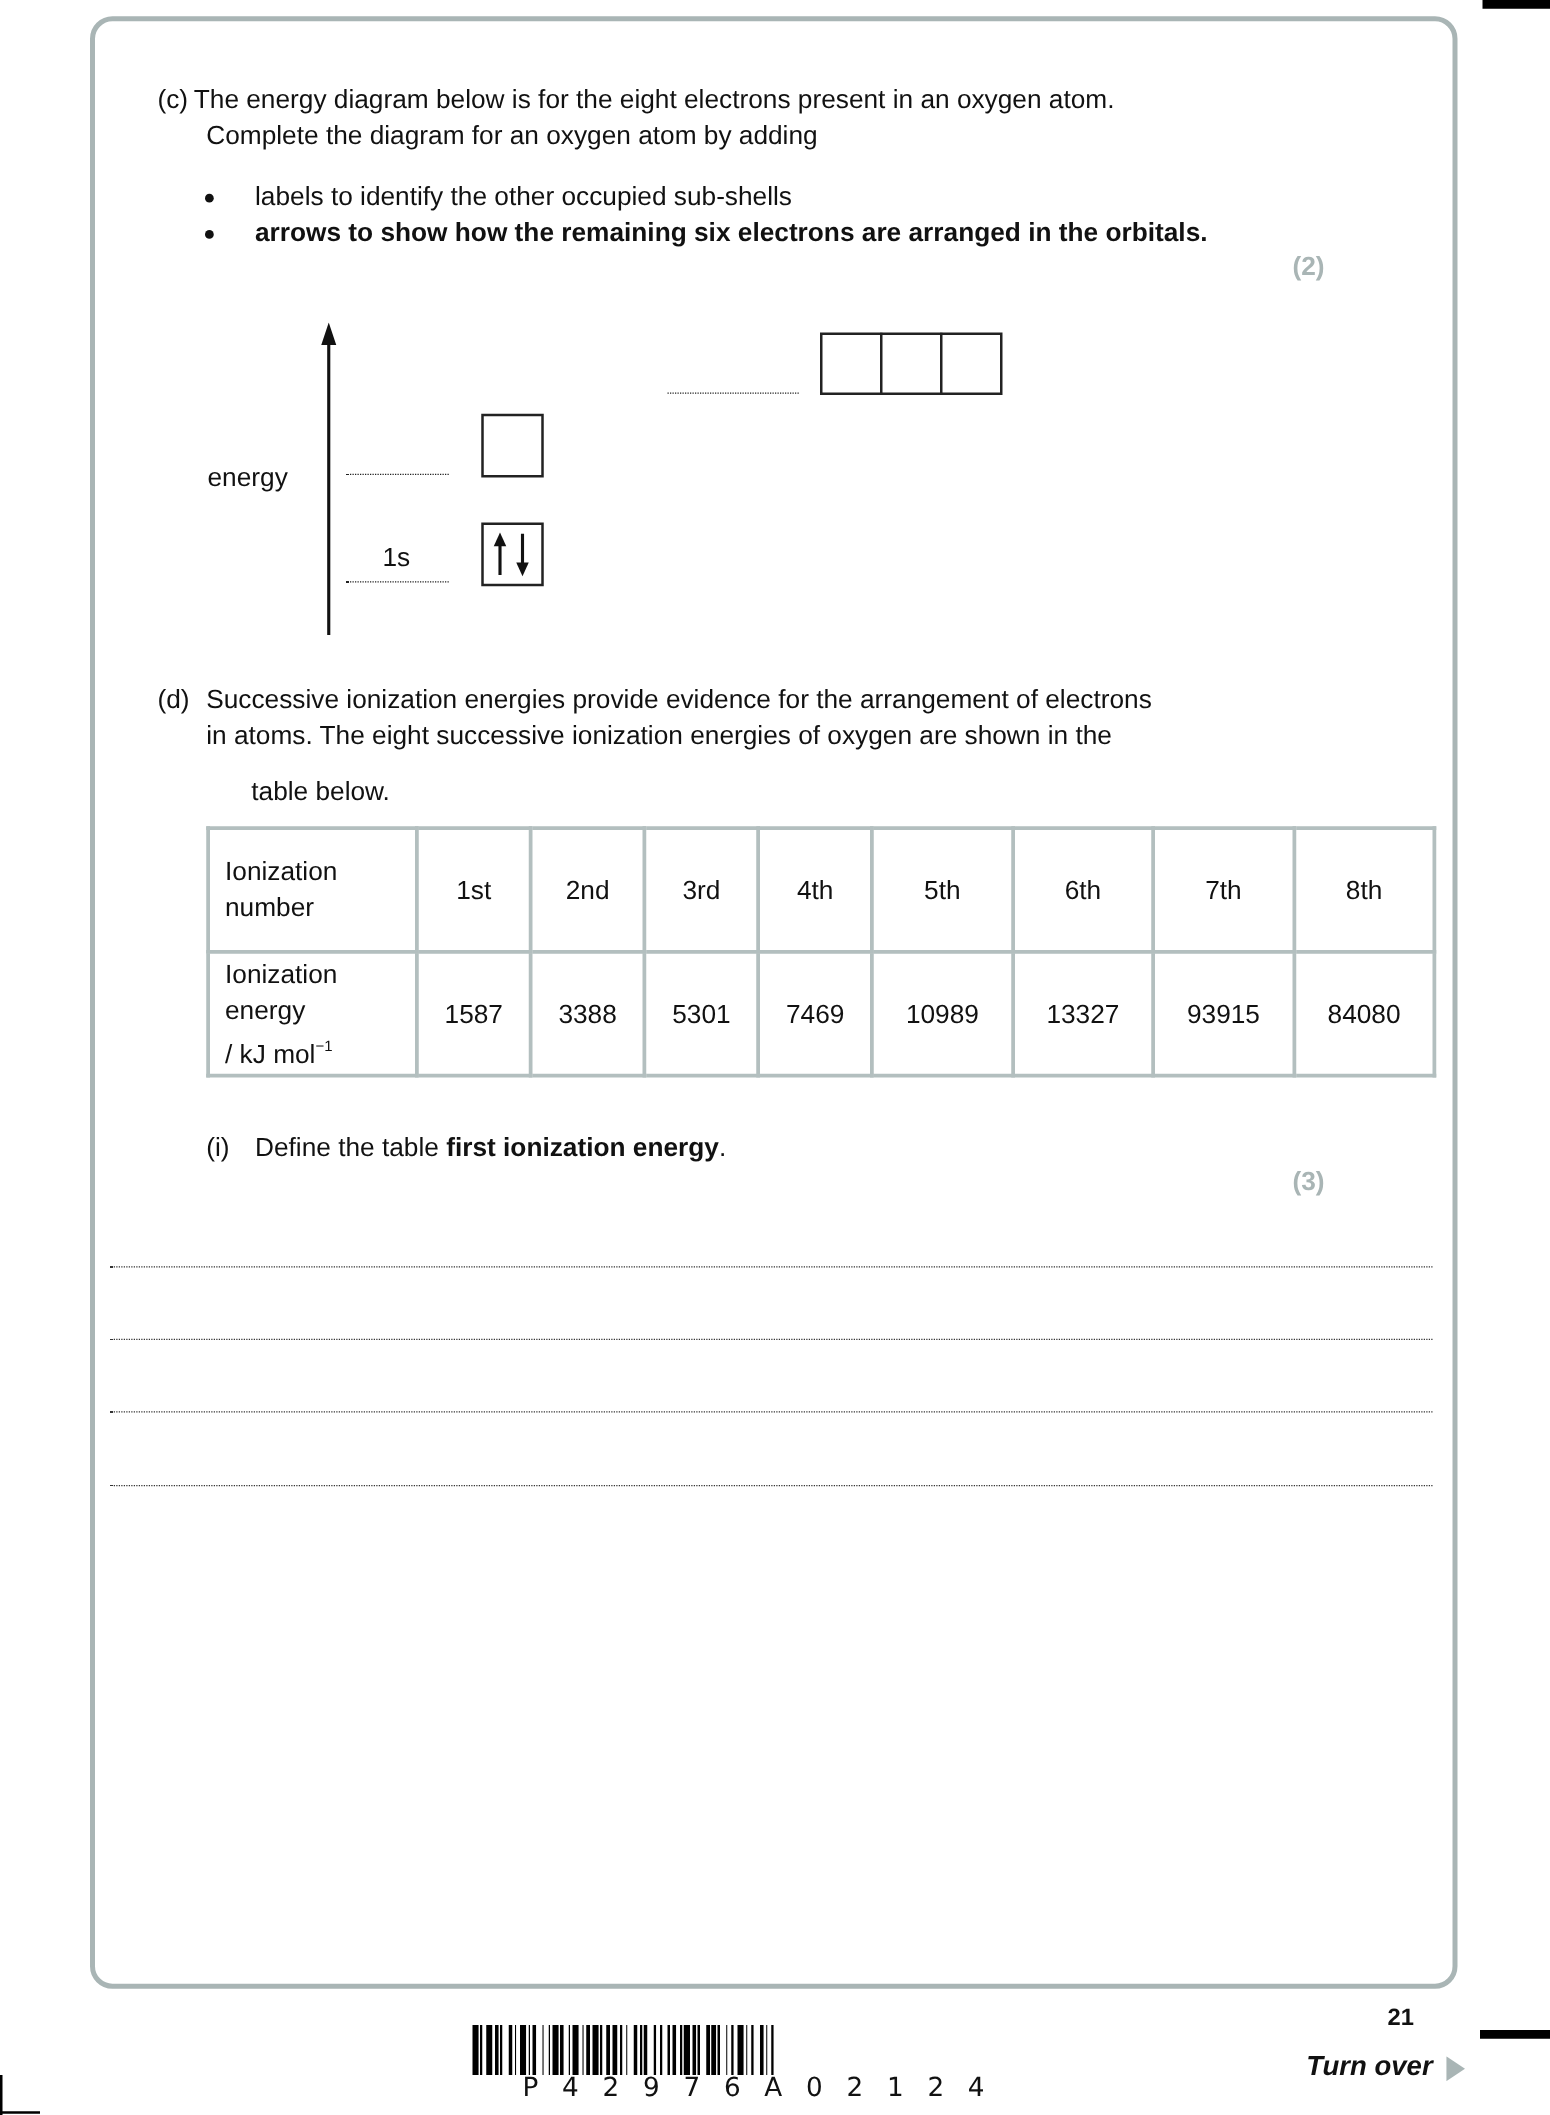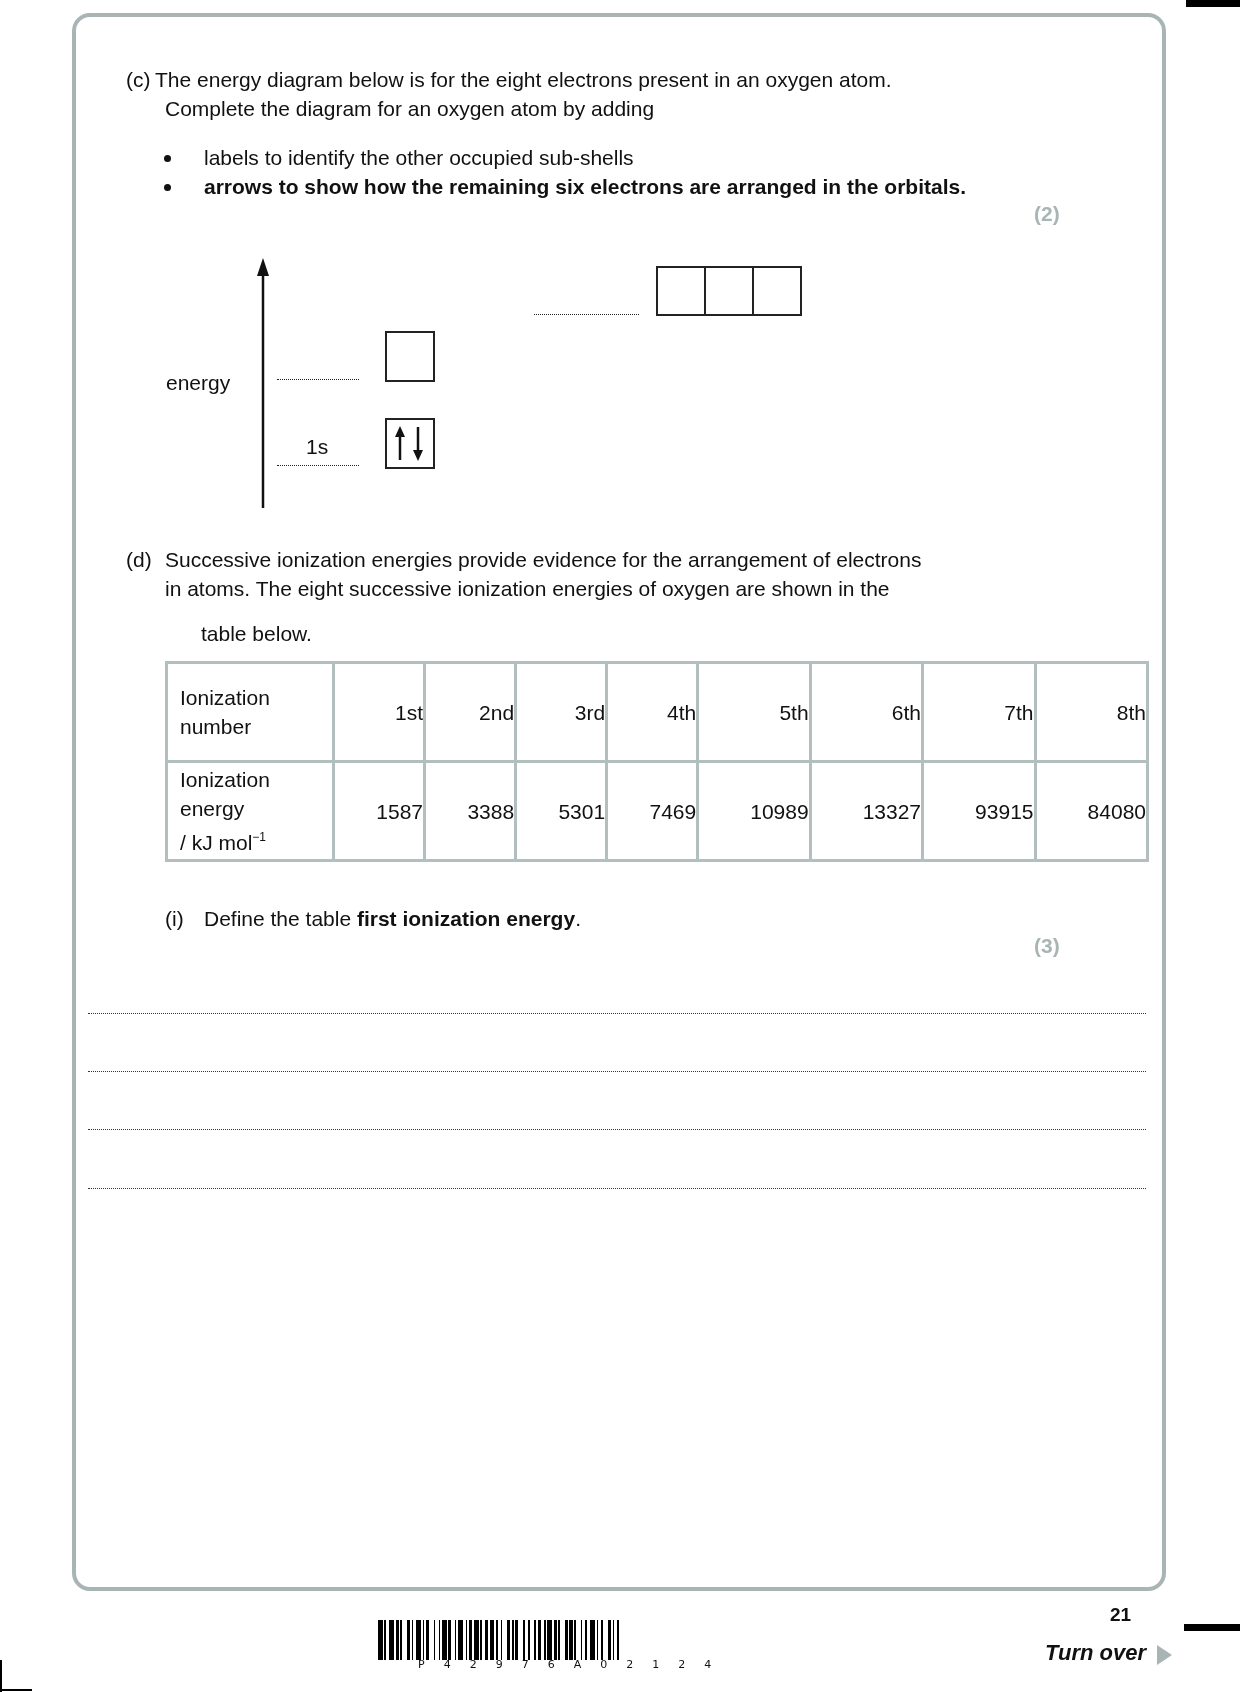--- a/index.html
+++ b/index.html
@@ -17,29 +17,29 @@
     .txt { font-size: 21px; line-height: 29px; white-space: nowrap; }
     .marks { color: #a9b5b5; font-weight: bold; font-size: 21px; }
     .bullet { position: absolute; width: 7px; height: 7px; border-radius: 50%; background: #111; }
     .dots { position: absolute; border-bottom: 1.5px dotted #222; height: 0; }
     .orb { position: absolute; border: 2px solid #222; box-sizing: border-box; background: #fff; }
     table.ie {
       position: absolute; left: 165px; top: 661px; width: 984px;
       border-collapse: collapse; font-size: 21px;
     }
     table.ie td {
-      border: 3px solid #b3bfbf; height: 96px; text-align: right; vertical-align: middle;
+      border: 3px solid #b3bfbf; height: 96px; text-align: center; vertical-align: middle;
       padding: 0; line-height: 29px;
     }
     table.ie td.rowhead { text-align: left; padding-left: 12px; width: 152px; }
     sup { font-size: 12px; vertical-align: 9px; }
     .answer-line { position: absolute; left: 88px; width: 1058px; border-bottom: 1.5px dotted #333; }
     .barcode { position: absolute; left: 378px; top: 1620px; height: 40px; display: flex; align-items: stretch; }
     .barcode span { display: block; height: 40px; }
-    .bc-digits { position: absolute; left: 418px; top: 1658px; font-size: 11px; letter-spacing: 19px; white-space: nowrap; font-family: "DejaVu Sans", sans-serif; }
+    .bc-digits { position: absolute; left: 418px; top: 1658px; font-size: 21px; letter-spacing: 19px; white-space: nowrap; font-family: "DejaVu Sans", sans-serif; }
   </style>
 </head>
 <body>
 
 <div class="corner-mark" style="left:1186px;top:0;width:54px;height:7px;"></div>
 <div class="corner-mark" style="left:1184px;top:1624px;width:56px;height:7px;"></div>
 <div class="corner-mark" style="left:0;top:1660px;width:2px;height:32px;"></div>
 <div class="corner-mark" style="left:0;top:1689px;width:32px;height:2px;"></div>
 
 <div class="frame"></div>

